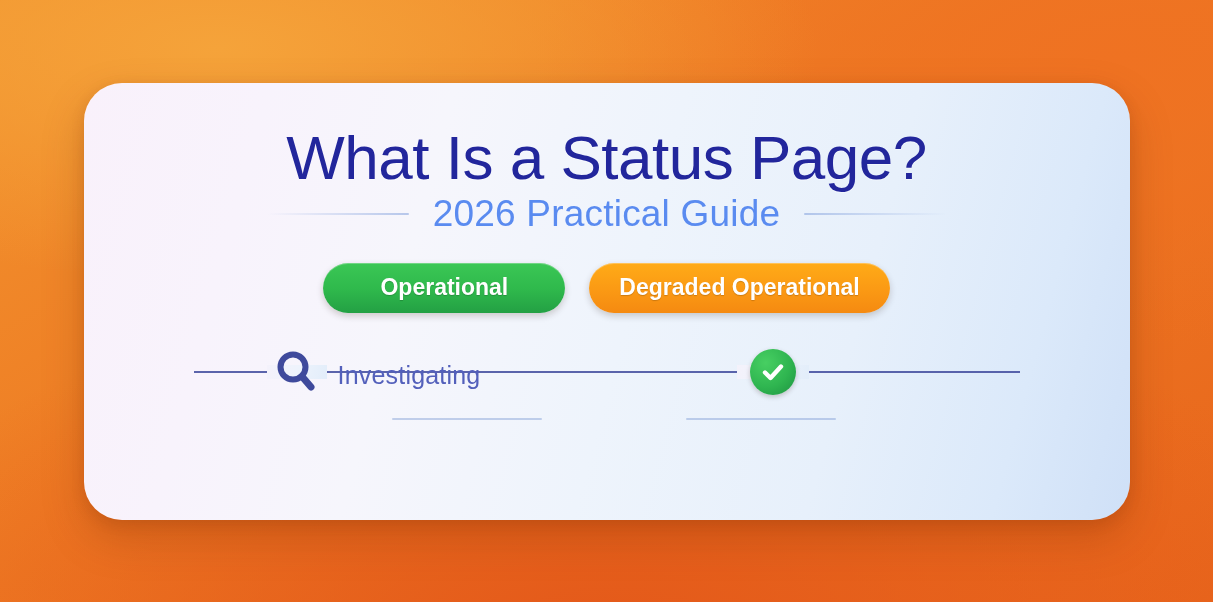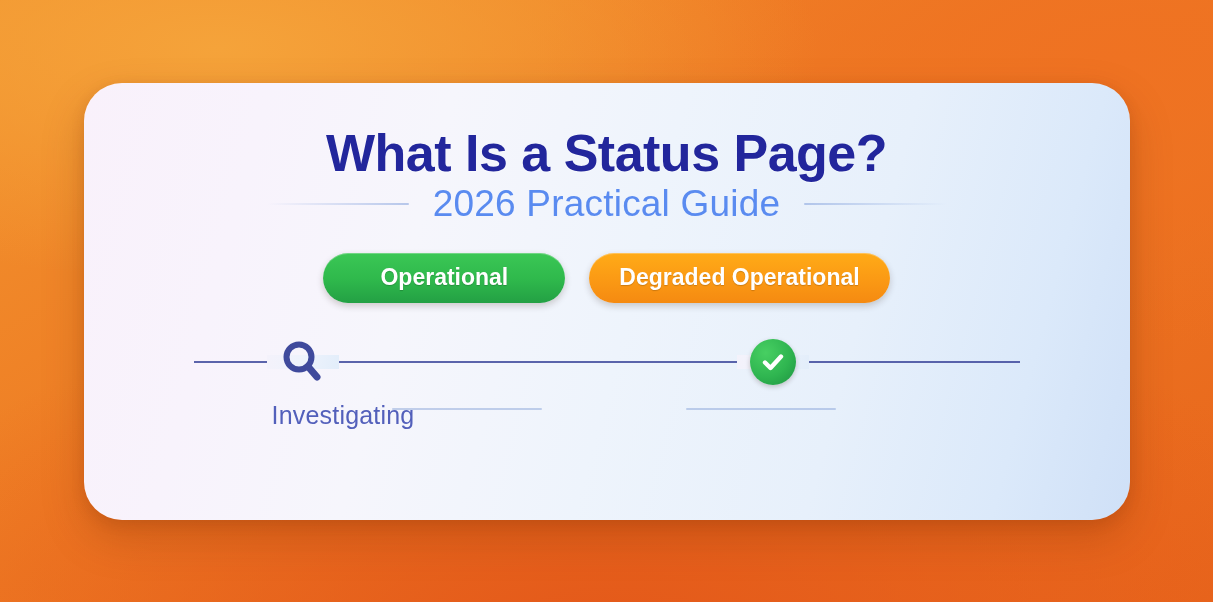--- a/index.html
+++ b/index.html
@@ -36,22 +36,22 @@
   }
   .card-inner {
     position:absolute; inset:0;
     display:flex; flex-direction:column;
     align-items:center;
     padding-top:44px;
   }
 
   
   .title {
-    font-size:52px;
-    font-weight:bold;
+    font-size:62px;
+    font-weight:normal;
     letter-spacing:-0.5px;
     line-height:1;
     color:#22269c;
     text-shadow:0 1px 0 rgba(255,255,255,0.45);
     white-space:nowrap;
   }
 
   
   .subtitle-row {
     margin-top:4px;
@@ -108,23 +108,24 @@
     height:2px;
     background:#3f4a9c;
     opacity:0.85;
   }
   .tl-nodes {
     position:absolute; top:0; left:0; right:0;
     display:flex; align-items:flex-start; justify-content:space-between;
     padding:0 78px;
   }
   .node {
-    display:flex; flex-direction:column; align-items:flex-start;
+    display:flex; align-items:center;
     width:200px;
     cursor:pointer;
+    gap:16px;
   }
   .node-icon {
     width:62px; height:62px;
     display:flex; align-items:center; justify-content:center;
     position:relative;
     background:transparent;
   }
   
   .node-icon::before {
     content:"";

